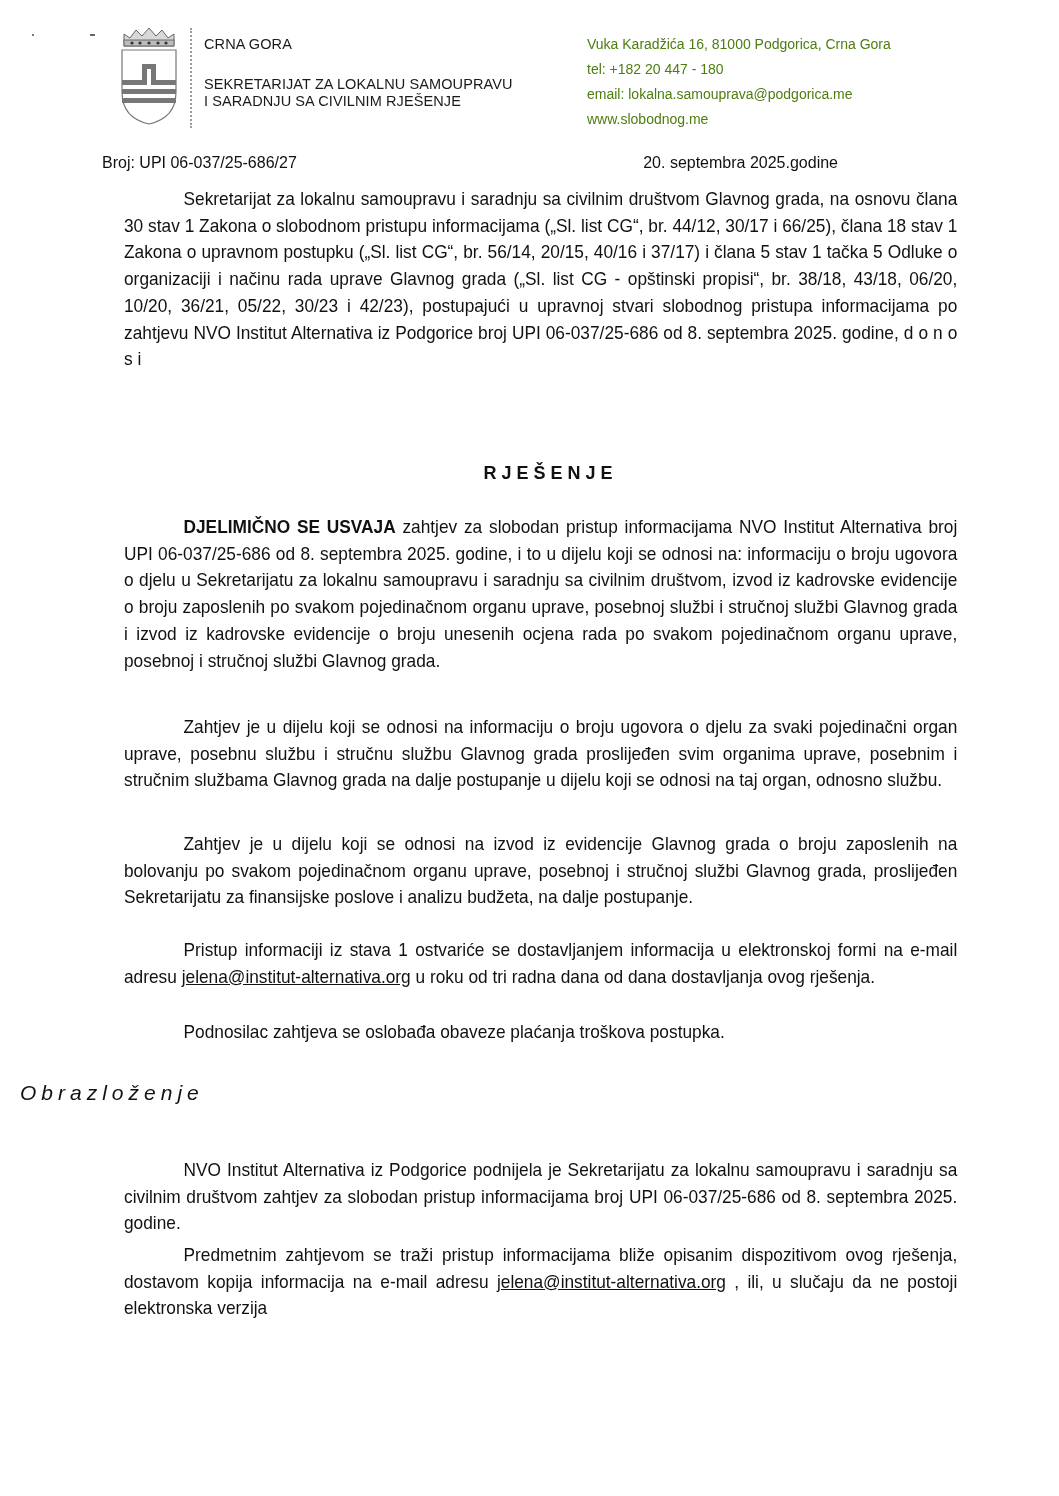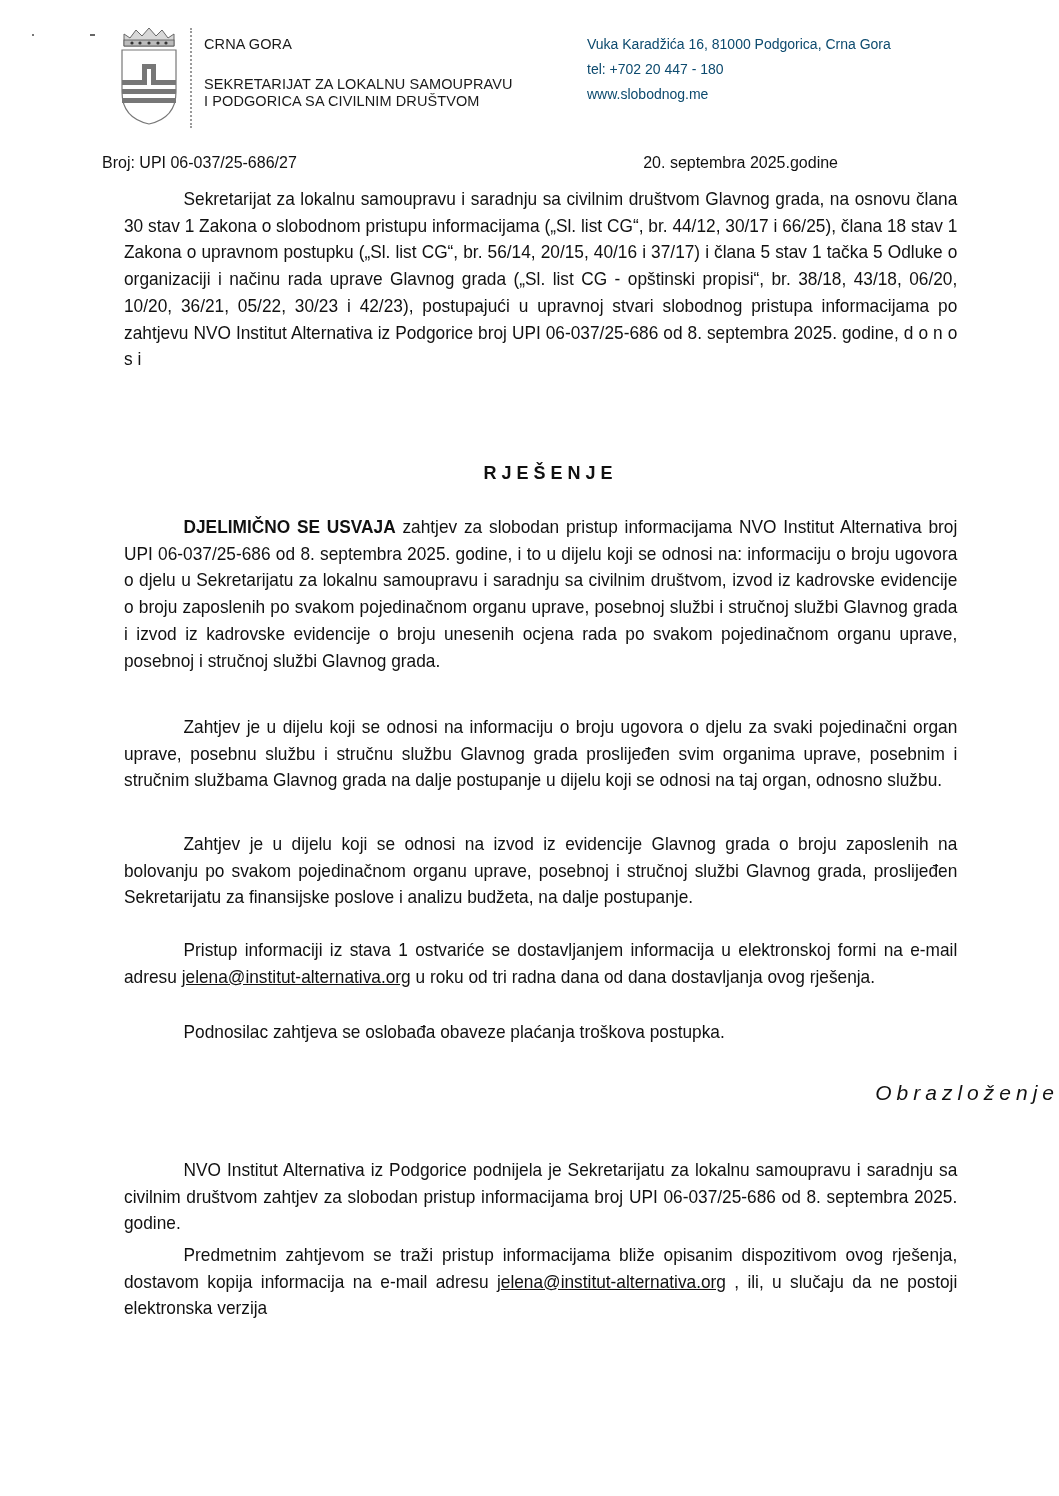--- a/index.html
+++ b/index.html
@@ -5,30 +5,30 @@
   html, body { margin: 0; padding: 0; background: #ffffff; }
   body { width: 1059px; height: 1496px; position: relative; overflow: hidden; color: #111; }
   .page { position: absolute; left: 0; top: 0; width: 942px; height: 1496px; background: #fff; }
 
   
   .header { position: absolute; top: 26px; left: 0; width: 1059px; height: 110px; }
   .crest { position: absolute; left: 118px; top: 0px; width: 62px; height: 100px; }
   .vrule { position: absolute; left: 190px; top: 2px; width: 1px; height: 100px; border-left: 2px dotted #9a9a9a; }
   .org { position: absolute; left: 204px; top: 6px; font-family: "Liberation Sans", sans-serif; font-size: 14.5px; line-height: 24px; color: #1a1a1a; letter-spacing: 0.1px; }
   .org .tight { line-height: 17px; }
-  .contact { position: absolute; left: 587px; top: 6px; font-family: "Liberation Sans", sans-serif; font-size: 14px; line-height: 25px; color: #0c4a6e; }
+  .contact { position: absolute; left: 587px; top: 6px; font-family: "Liberation Sans", sans-serif; font-size: 14px; line-height: 25px; color: #4d7c0f; }
   .tick1 { position: absolute; left: 32px; top: 34px; width: 2px; height: 2px; background: #777; }
   .tick2 { position: absolute; left: 90px; top: 34px; width: 5px; height: 2px; background: #666; }
 
   
   .doc { font-family: "Liberation Sans", sans-serif; font-size: 18.6px; color: #111; }
   .refline { position: absolute; top: 154px; left: 102px; right: 104px; display: flex; justify-content: space-between; font-size: 16px; }
   .para { position: absolute; left: 124px; width: 833px; line-height: 26.7px; text-align: justify; text-indent: 64px; transform: scaleX(0.93); transform-origin: left top; width: 896px; }
   .heading-r { position: absolute; top: 463px; left: 0; width: 1059px; text-align: center; font-weight: bold; font-size: 18px; letter-spacing: 5px; padding-left: 42px; box-sizing: border-box; }
-  .heading-o { position: absolute; top: 1081px; left: 0; width: 1059px; text-align: right; font-style: italic; font-size: 21px; letter-spacing: 5px; padding-left: 46px; box-sizing: border-box; }
+  .heading-o { position: absolute; top: 1081px; left: 0; width: 1059px; text-align: left; font-style: italic; font-size: 21px; letter-spacing: 5px; padding-left: 20px; box-sizing: border-box; }
   .email { text-decoration: underline; }
   b { font-weight: bold; }
 </style>
 </head>
 <body>
 
 <div class="page">
 
   <div class="tick1"></div>
   <div class="tick2"></div>
@@ -48,25 +48,26 @@
         <path d="M4 24 L58 24 L58 66 Q58 92 31 98 Q4 92 4 66 Z" fill="#fff" stroke="#777" stroke-width="1.2"></path>
         <path d="M4 54 L24 54 L24 38 L38 38 L38 54 L58 54 L58 59 L33 59 L33 43 L29 43 L29 59 L4 59 Z" fill="#777"></path>
         <rect x="4" y="63" width="54" height="5" fill="#777"></rect>
         <rect x="4" y="72" width="54" height="5" fill="#777"></rect>
       </svg>
     </div>
     <div class="vrule"></div>
     <div class="org">
       <div>CRNA GORA</div>
       <div class="tight" style="margin-top:20px">SEKRETARIJAT ZA LOKALNU SAMOUPRAVU</div>
-      <div class="tight">I PODGORICA SA CIVILNIM DRUŠTVOM</div>
+      <div class="tight">I SARADNJU SA CIVILNIM RJEŠENJE</div>
     </div>
     <div class="contact">
       <div>Vuka Karadžića 16, 81000 Podgorica, Crna Gora</div>
-      <div>tel: +702 20 447 - 180</div>
+      <div>tel: +182 20 447 - 180</div>
+      <div>email: lokalna.samouprava@podgorica.me</div>
       <div>www.slobodnog.me</div>
     </div>
   </div>
 
   <div class="doc">
 
     <div class="refline">
       <span>Broj: UPI 06-037/25-686/27</span>
       <span>20. septembra 2025.godine</span>
     </div>

